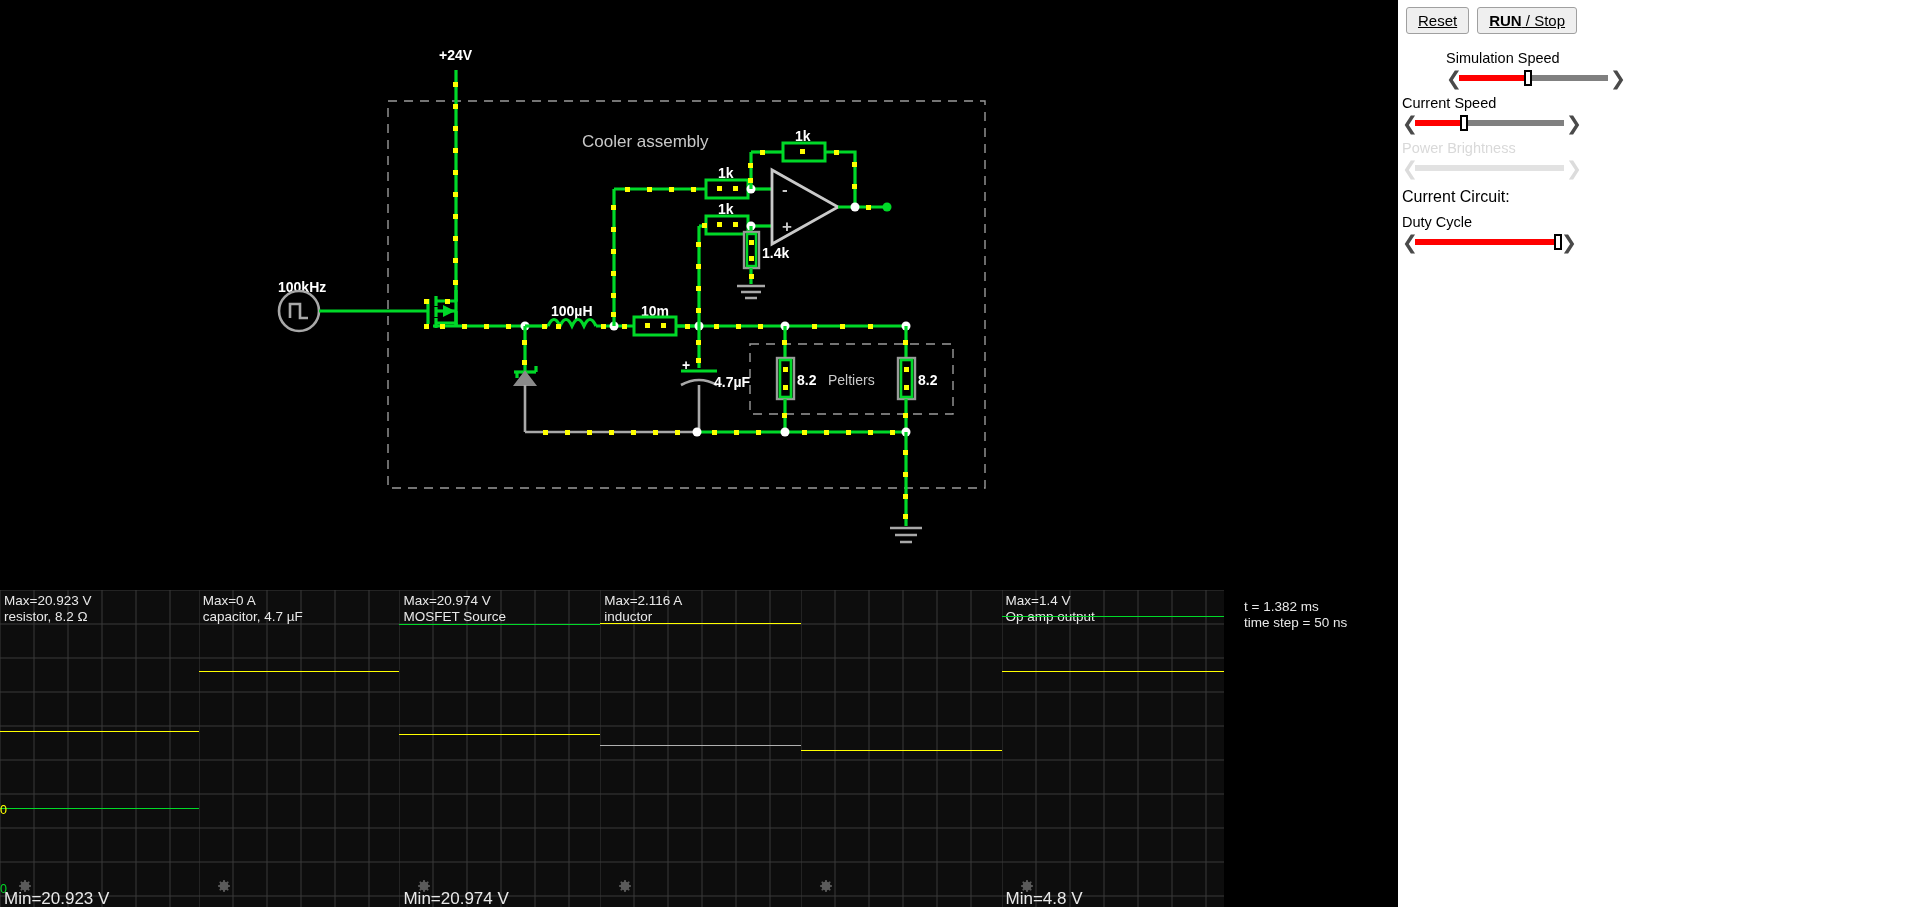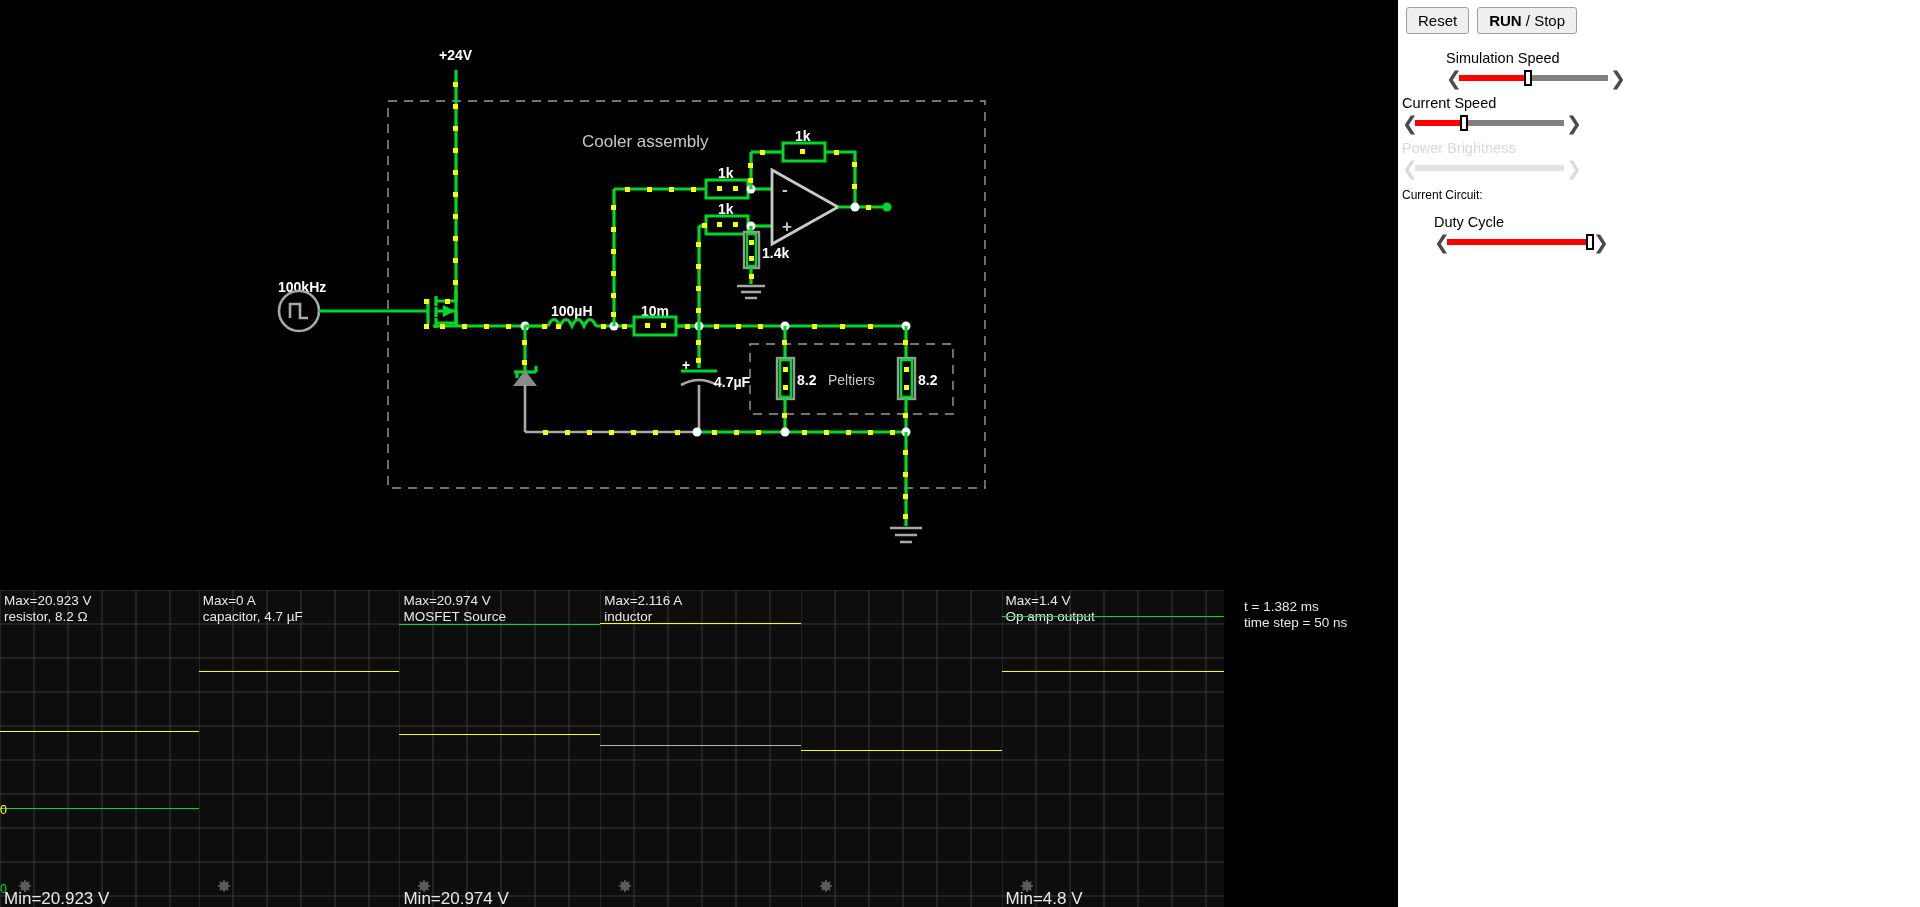--- a/index.html
+++ b/index.html
@@ -5,39 +5,39 @@
   html,body{margin:0;padding:0;background:#000;}
   body{width:1920px;height:907px;overflow:hidden;font-family:"Liberation Sans",sans-serif;}
   #root{position:relative;width:1920px;height:907px;background:#000;}
 
   
   #canvas{position:absolute;left:0;top:0;width:1398px;height:590px;background:#000;}
   #canvas svg{display:block;}
 
   
   #panel{position:absolute;left:1398px;top:0;width:522px;height:907px;background:#fff;}
-  #btnrow{position:absolute;left:8px;top:7px;display:flex;gap:8px;}
+  #btnrow{position:absolute;left:8px;top:7px;display:flex;gap:8px;text-decoration:underline;}
   .btn{font-family:"Liberation Sans",sans-serif;font-size:15px;color:#000;
        background:#efefef;border:1px solid #a0a0a0;border-radius:3px;
        padding:3px 11px;line-height:19px;cursor:pointer;}
   .btn b{font-weight:bold;}
   .ctl{position:absolute;left:4px;width:175px;}
   .ctl .lbl{font-size:14.5px;color:#000;line-height:17px;white-space:nowrap;}
   .ctl.dim .lbl{color:#d9d9d9;}
   .slider{position:relative;height:22px;display:flex;align-items:center;}
   .arrow{font-size:19px;line-height:19px;color:#4a4a4a;width:11px;text-align:center;
          user-select:none;font-family:"Liberation Sans",sans-serif;}
   .ctl.dim .arrow{color:#dcdcdc;}
   .track{position:relative;flex:1;height:6px;background:#808080;margin:0 2px;}
   .ctl.dim .track{background:#e2e2e2;}
   .fill{position:absolute;left:0;top:0;height:6px;background:#ff0000;}
   .ctl.dim .fill{background:transparent;}
   .knob{position:absolute;top:-5px;width:8px;height:16px;background:#fff;
         border:2px solid #000;box-sizing:border-box;}
-  #curcircuit{position:absolute;left:4px;font-size:12px;color:#000;}
+  #curcircuit{position:absolute;left:4px;font-size:16px;color:#000;}
 
   
   #scopes{position:absolute;left:0;top:590px;width:1224px;height:317px;background:#0d0d0d;
           display:flex;}
   .scope{position:relative;height:317px;overflow:hidden;border-right:0;}
   .grid{position:absolute;left:0;top:0;width:100%;height:100%;}
   .scopetxt{position:absolute;left:4px;top:3px;color:#e8e8e8;font-size:13.5px;
             line-height:15.5px;white-space:nowrap;}
   .scopemin{position:absolute;left:4px;bottom:1px;color:#e8e8e8;font-size:17px;
             line-height:15.5px;white-space:nowrap;}
@@ -375,21 +375,21 @@
         <div class="track">
           <div class="fill" id="fill2" style="width: 0%;"></div>
 
         </div>
         <span class="arrow">❯</span>
       </div>
     </div>
 
     <div id="curcircuit" style="top:188px;">Current Circuit:</div>
 
-    <div class="ctl" id="ctl3" style="top: 214px; width: 170px; margin-left: 32px;">
+    <div class="ctl" id="ctl3" style="top: 214px; width: 170px;">
       <div class="lbl">Duty Cycle</div>
       <div class="slider">
         <span class="arrow">❮</span>
         <div class="track">
           <div class="fill" id="fill3" style="width: 99%;"></div>
           <div class="knob" id="knob3" style="left: calc(99% - 4px);"></div>
         </div>
         <span class="arrow">❯</span>
       </div>
     </div>

